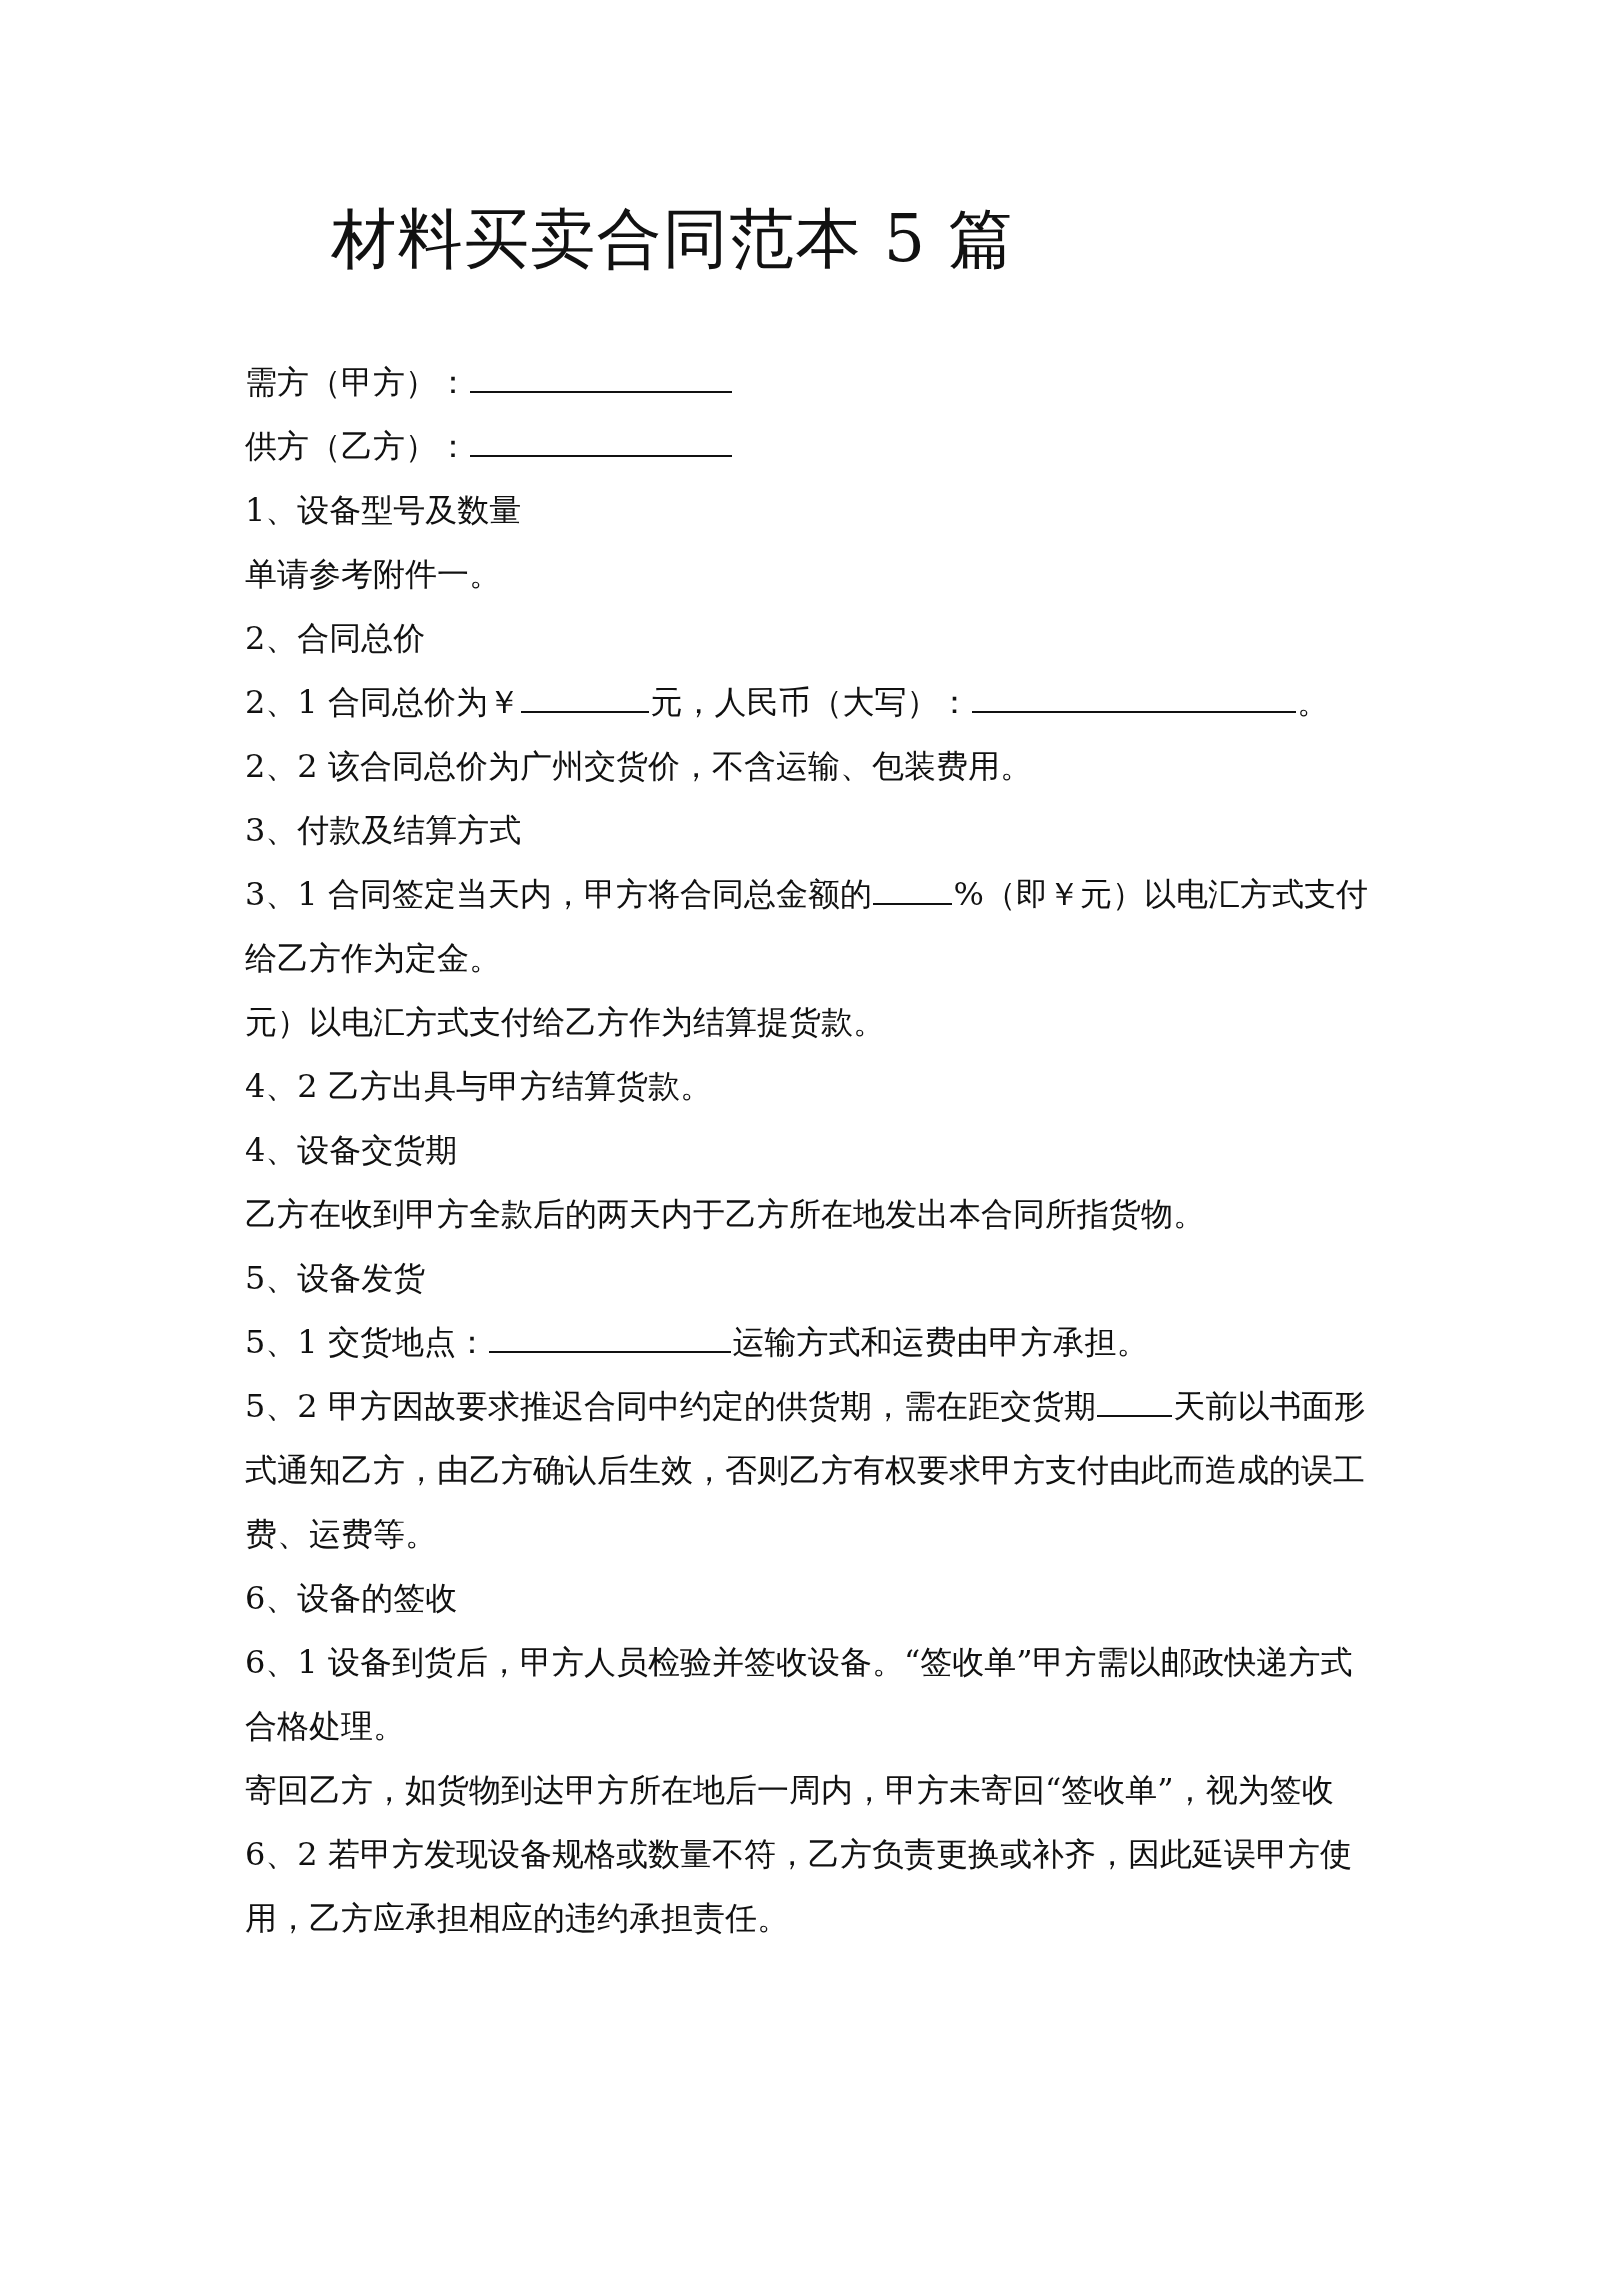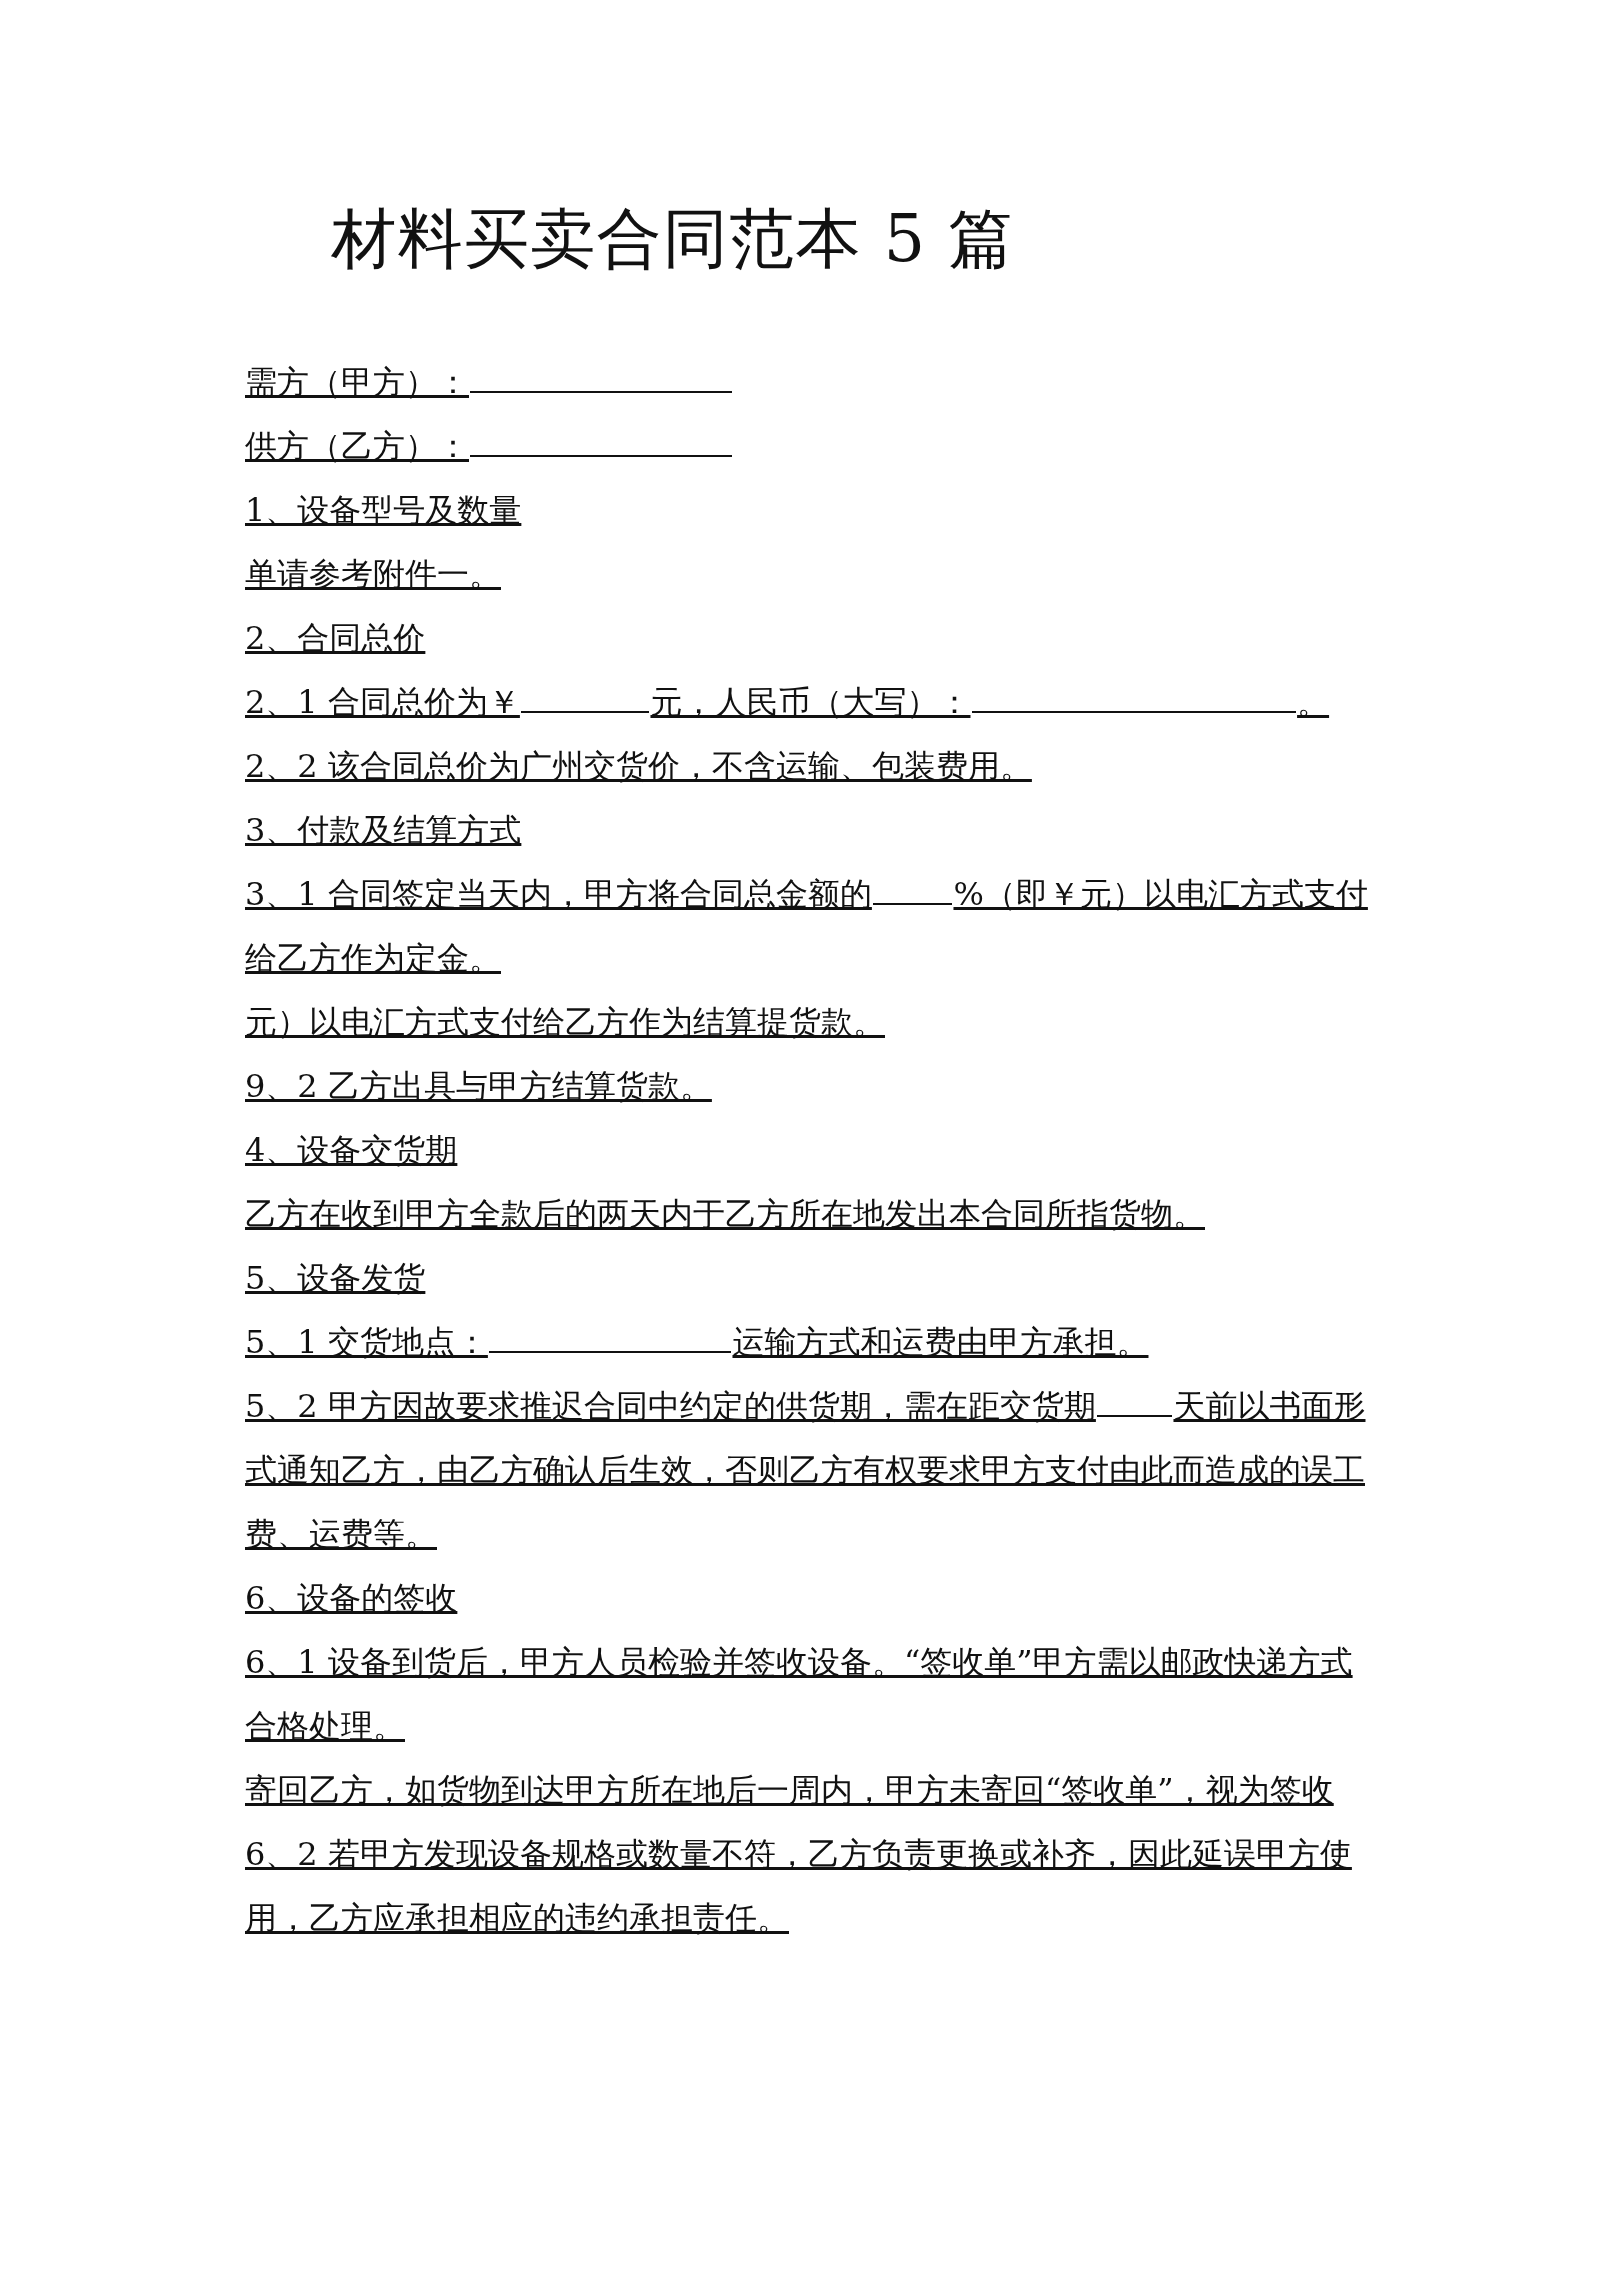--- a/index.html
+++ b/index.html
@@ -1,40 +1,40 @@
 <!DOCTYPE html>
 <html style="font-size:10.5px"><head>
 <meta charset="utf-8">
 <style>
   html, body { margin: 0; padding: 0; background: #ffffff; }
   body { width: 1623px; height: 2295px; position: relative; overflow: hidden;
          font-family: "DejaVu Serif", "Liberation Serif", serif; color: #111; }
   .title { position: absolute; left: 0; width: 1346px; top: 196px; text-align: center;
            font-size: 65px; line-height: 85px; letter-spacing: 1.3px; }
   .body { position: absolute; left: 245px; top: 350px; width: 1135px; }
-  .line { height: 64px; line-height: 64px; font-size: 32px; white-space: nowrap; overflow: visible; text-decoration: underline; }
+  .line { height: 64px; line-height: 64px; font-size: 32px; white-space: nowrap; overflow: visible; }
   .blank { display: inline-block; border-bottom: 2px solid #111; height: 39px; vertical-align: baseline; margin: 0 1.3px; }
 </style>
 </head>
 <body>
 
 <div class="title">材料买卖合同范本 5 篇</div>
 <div class="body" id="doc-body">
     <div class="line"><span>需方（甲方）：</span><span class="blank" style="width: 262px;"></span></div>
     <div class="line"><span>供方（乙方）：</span><span class="blank" style="width: 262px;"></span></div>
     <div class="line"><span>1、设备型号及数量</span></div>
     <div class="line"><span>单请参考附件一。</span></div>
     <div class="line"><span>2、合同总价</span></div>
     <div class="line"><span>2、1 合同总价为￥</span><span class="blank" style="width: 128px;"></span><span>元，人民币（大写）：</span><span class="blank" style="width: 324px;"></span><span>。</span></div>
     <div class="line"><span>2、2 该合同总价为广州交货价，不含运输、包装费用。</span></div>
     <div class="line"><span>3、付款及结算方式</span></div>
     <div class="line"><span>3、1 合同签定当天内，甲方将合同总金额的</span><span class="blank" style="width: 79px;"></span><span>%（即￥元）以电汇方式支付</span></div>
     <div class="line"><span>给乙方作为定金。</span></div>
     <div class="line"><span>元）以电汇方式支付给乙方作为结算提货款。</span></div>
-    <div class="line"><span>9、2 乙方出具与甲方结算货款。</span></div>
+    <div class="line"><span>4、2 乙方出具与甲方结算货款。</span></div>
     <div class="line"><span>4、设备交货期</span></div>
     <div class="line"><span>乙方在收到甲方全款后的两天内于乙方所在地发出本合同所指货物。</span></div>
     <div class="line"><span>5、设备发货</span></div>
     <div class="line"><span>5、1 交货地点：</span><span class="blank" style="width: 242px;"></span><span>运输方式和运费由甲方承担。</span></div>
     <div class="line"><span>5、2 甲方因故要求推迟合同中约定的供货期，需在距交货期</span><span class="blank" style="width: 75px;"></span><span>天前以书面形</span></div>
     <div class="line"><span>式通知乙方，由乙方确认后生效，否则乙方有权要求甲方支付由此而造成的误工</span></div>
     <div class="line"><span>费、运费等。</span></div>
     <div class="line"><span>6、设备的签收</span></div>
     <div class="line"><span>6、1 设备到货后，甲方人员检验并签收设备。“签收单”甲方需以邮政快递方式</span></div>
     <div class="line"><span>合格处理。</span></div>

